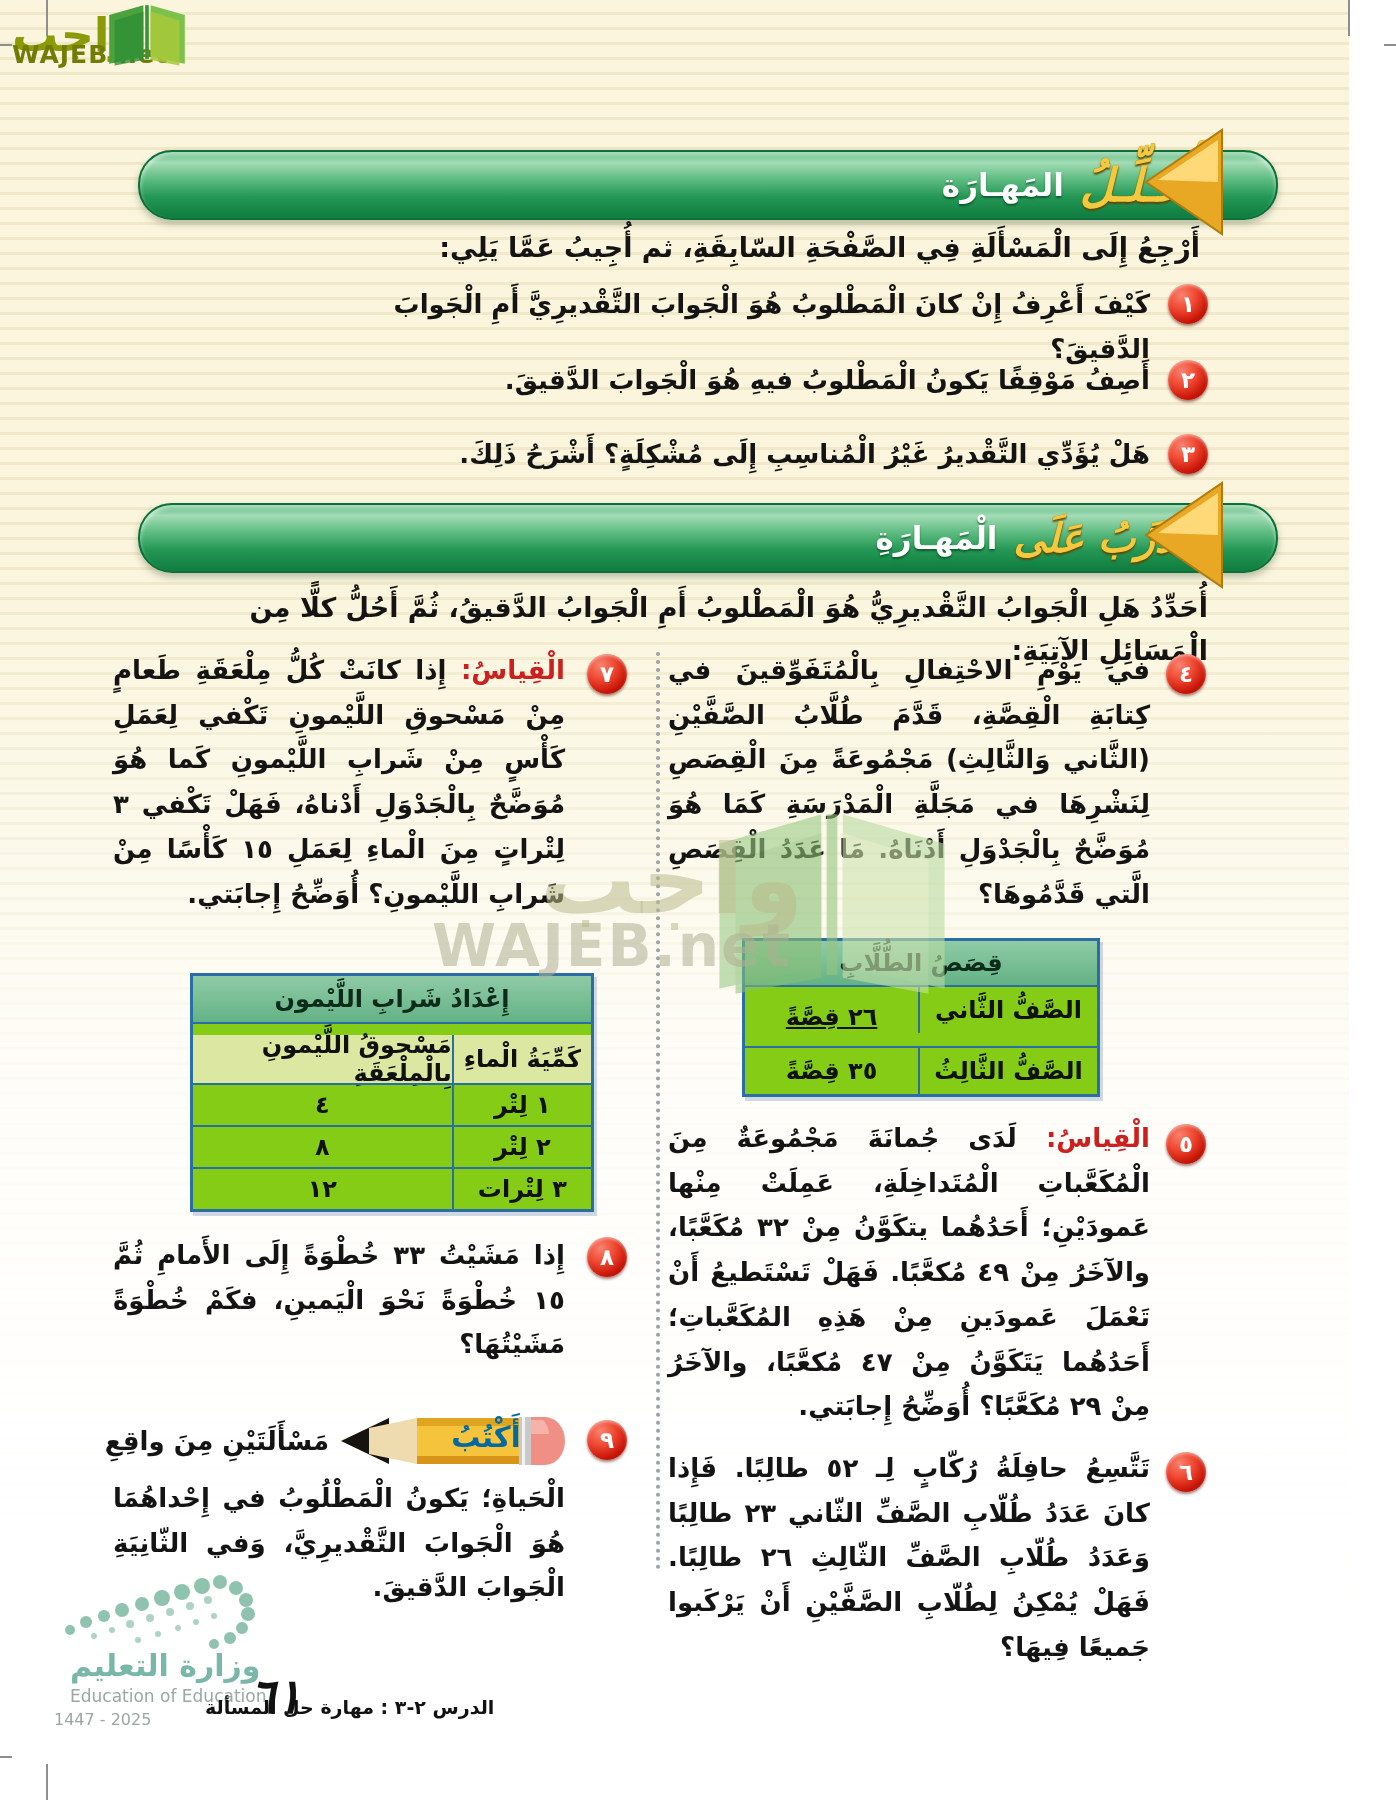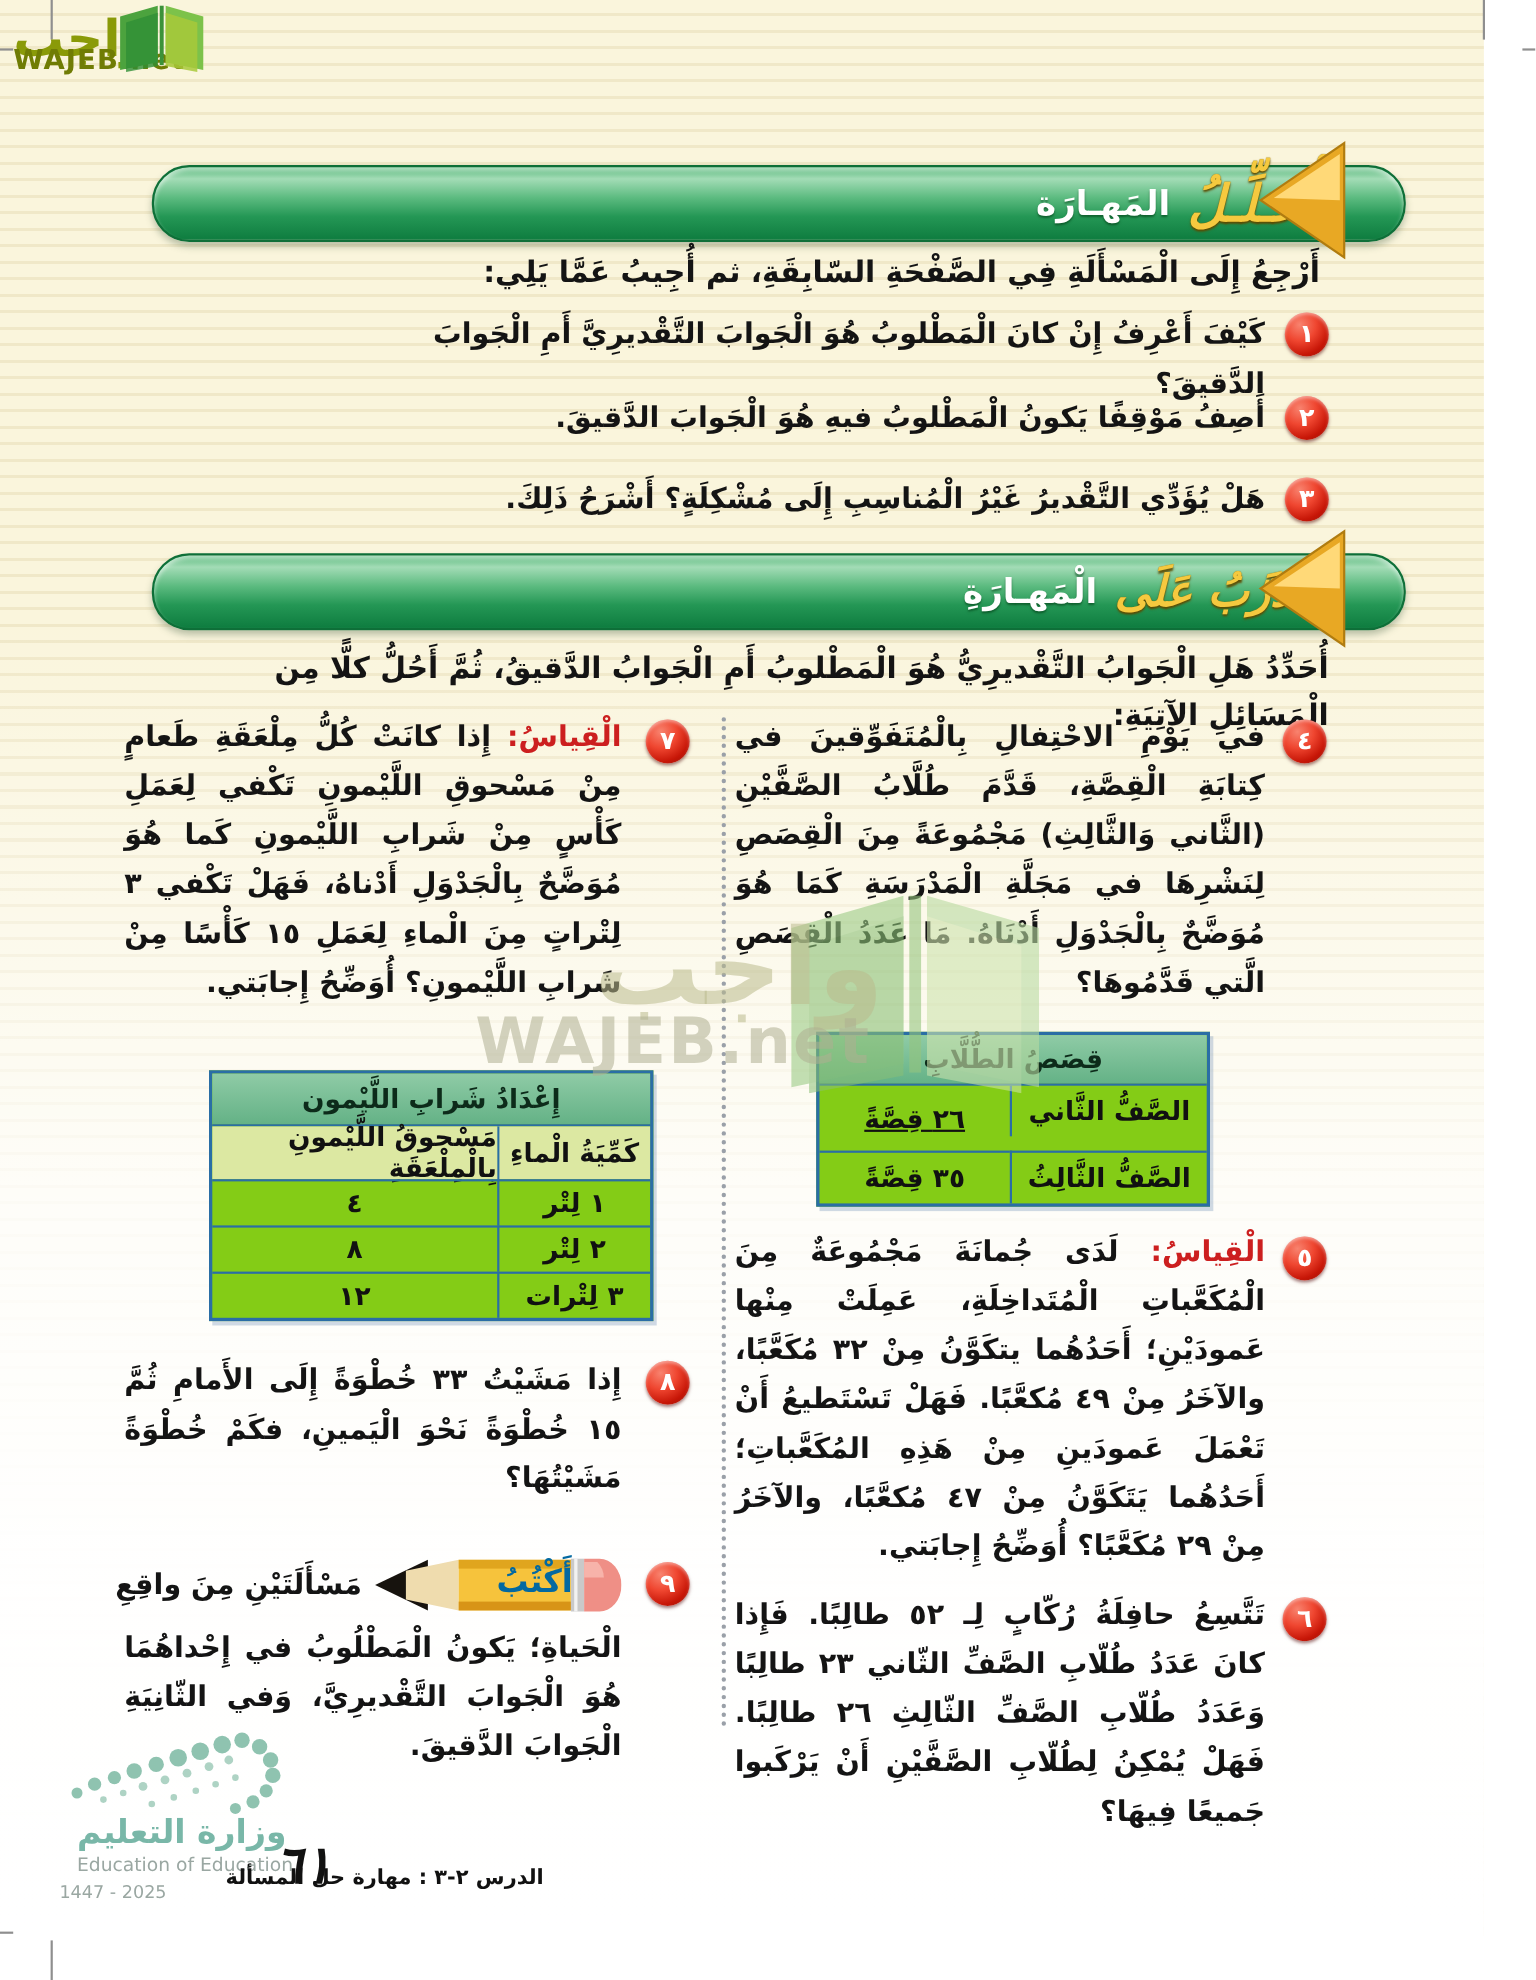--- a/index.html
+++ b/index.html
@@ -35,21 +35,21 @@
   
   .btable{position:absolute;border:3px solid #2a6ea5;background:#84cc16;
     box-shadow:3px 4px 0 rgba(120,150,185,.35);}
   .btable .title{background:linear-gradient(180deg,#8fcba6 0%,#64b286 100%);
     border-bottom:2px solid #2a6ea5;text-align:center;font-weight:bold;font-size:24px;color:#0d2b1a;
     display:flex;align-items:center;justify-content:center;}
   .trow{display:flex;direction:rtl;}
   .tcell{display:flex;align-items:center;justify-content:center;font-weight:bold;
     font-size:24px;color:#111;border-top:2px solid #2a6ea5;}
   .tcell.rt{border-left:2px solid #2a6ea5;}
-  .subhead{background:#dce8a2;}
+  .subhead{background:#dce8a2;margin-top:11px;}
   
   .divider{position:absolute;width:0;border-left:4px dotted #9aa0a8;}
   
   .wm{position:absolute;pointer-events:none;}
   .wm-ar{font-size:96px;font-weight:bold;color:rgba(185,185,140,.55);}
   .wm-en{font-size:58px;font-weight:bold;color:rgba(175,175,145,.55);letter-spacing:2px;font-family:"DejaVu Sans",sans-serif;}
   
   .logo-ar{position:absolute;font-size:46px;font-weight:bold;color:#8a9a08;line-height:1;}
   .logo-en{position:absolute;font-size:25px;font-weight:bold;color:#707c04;letter-spacing:1px;}
   

